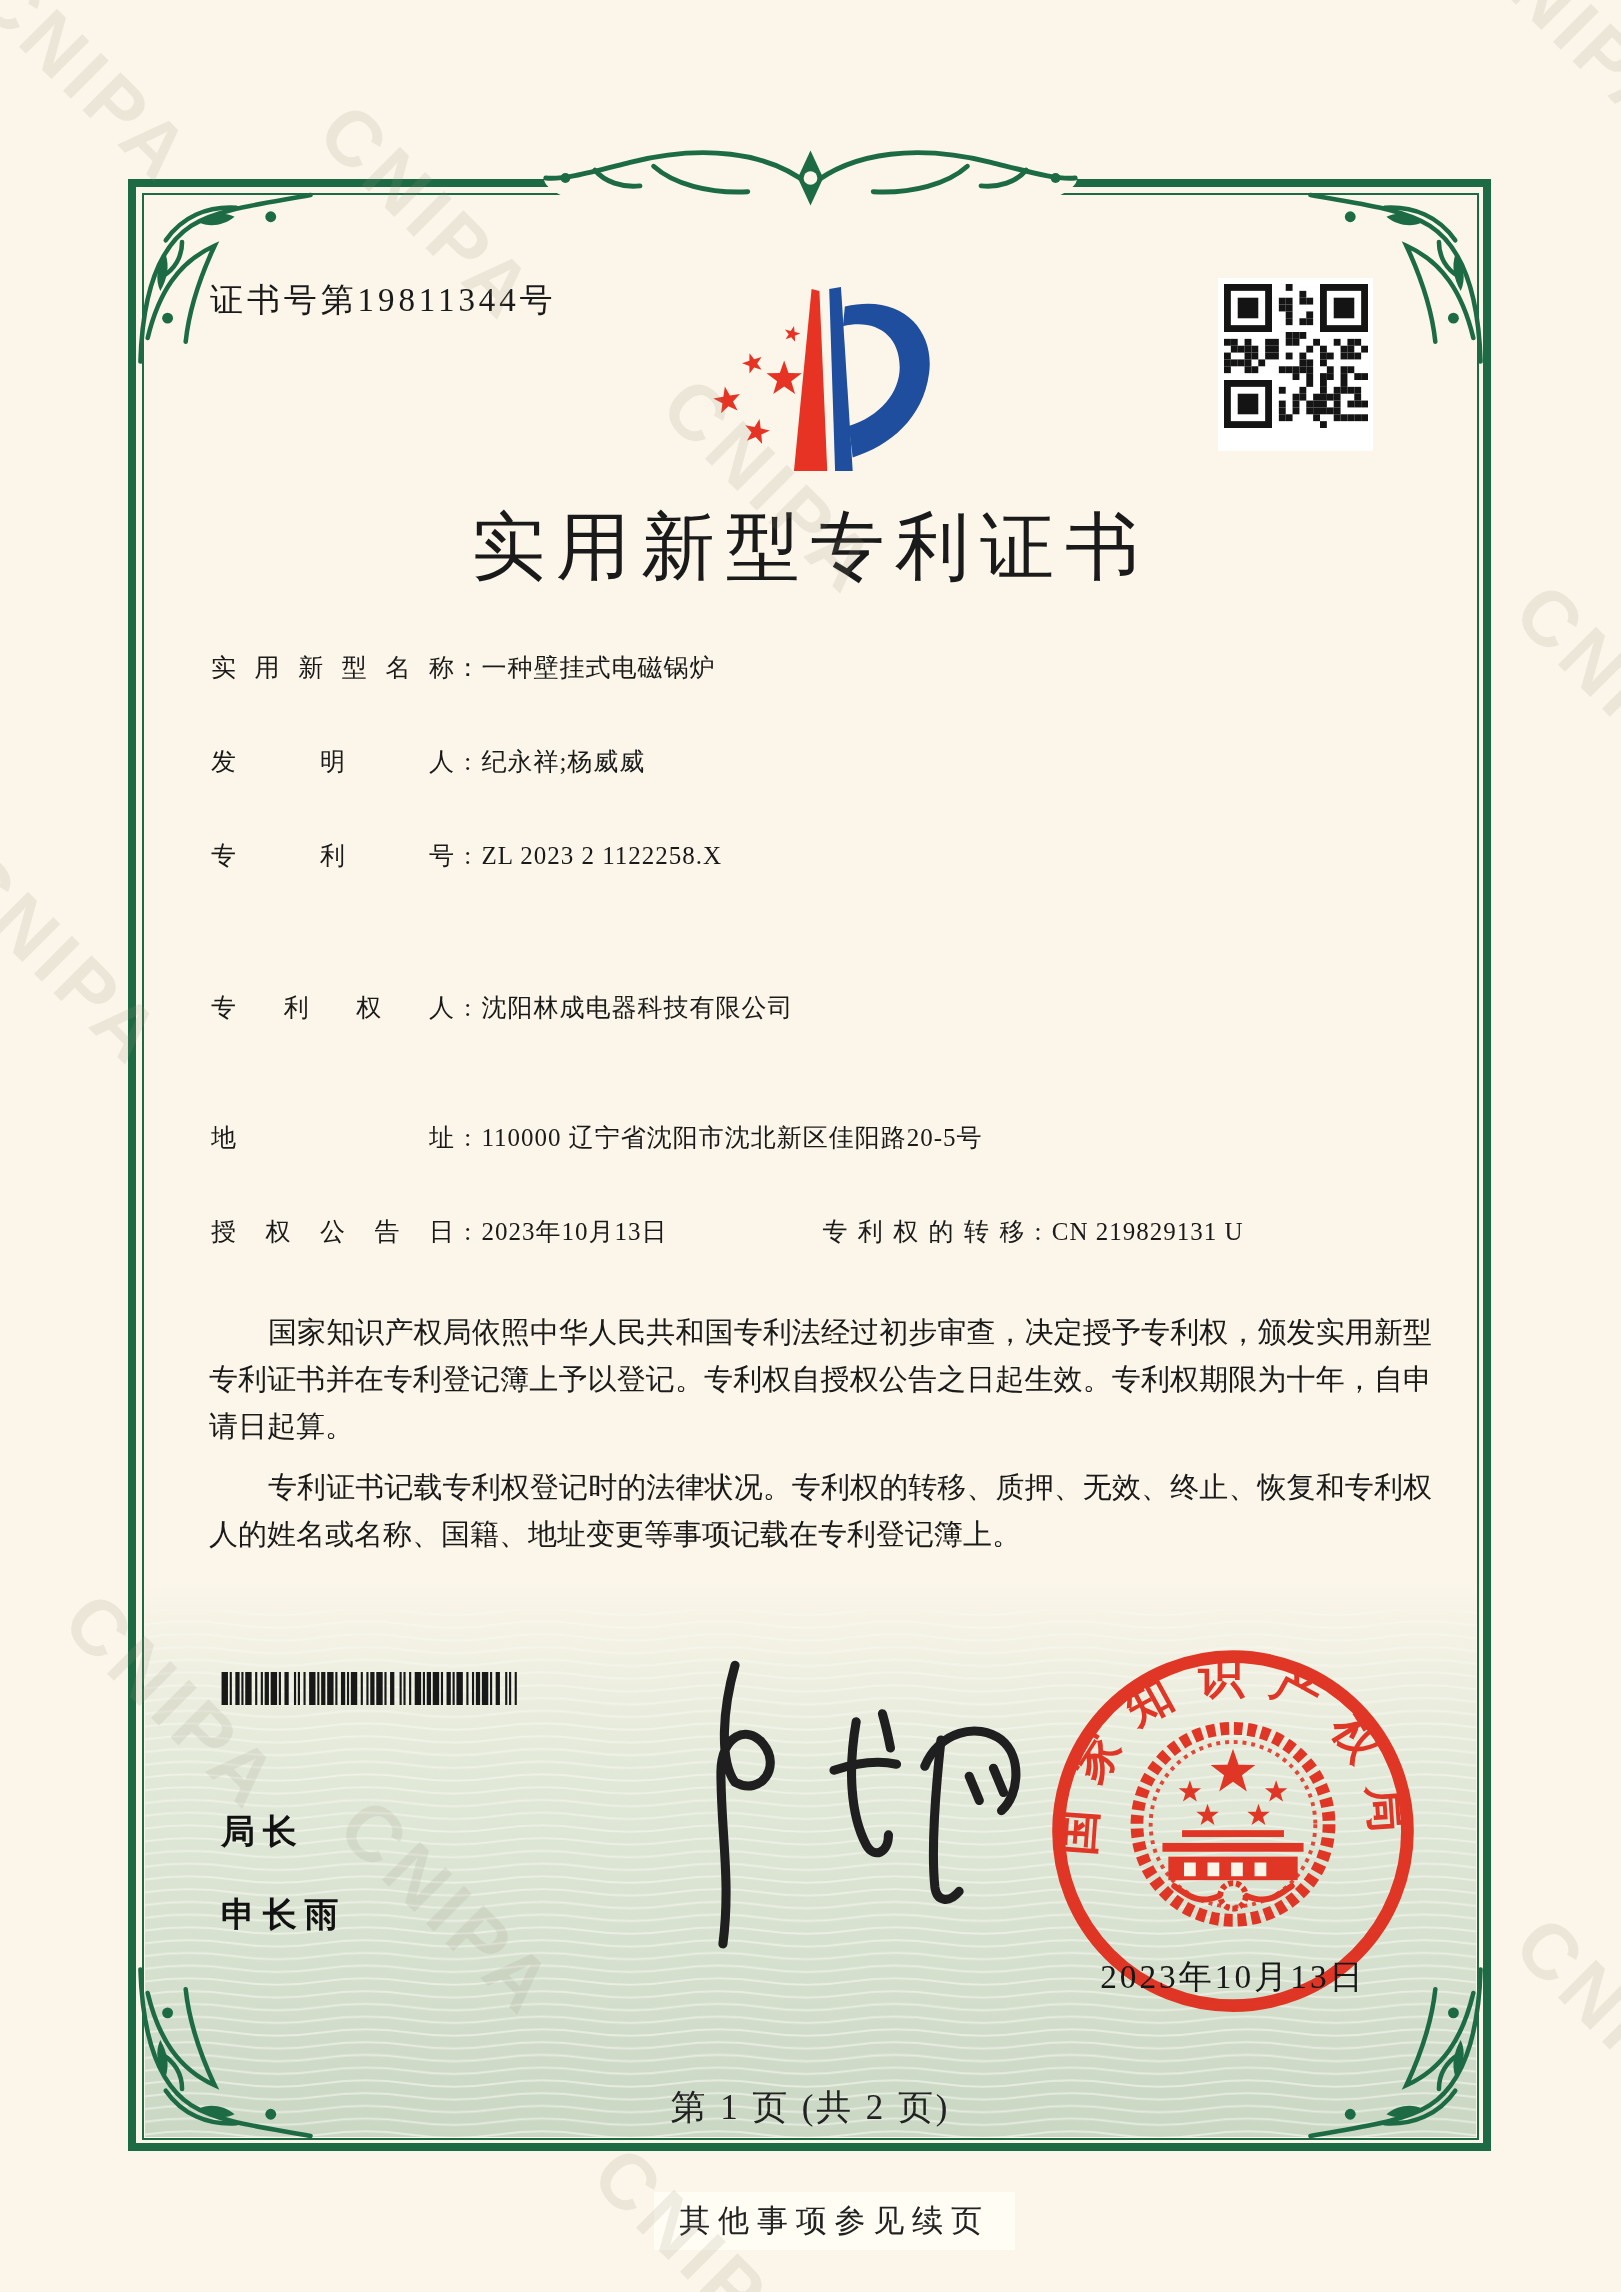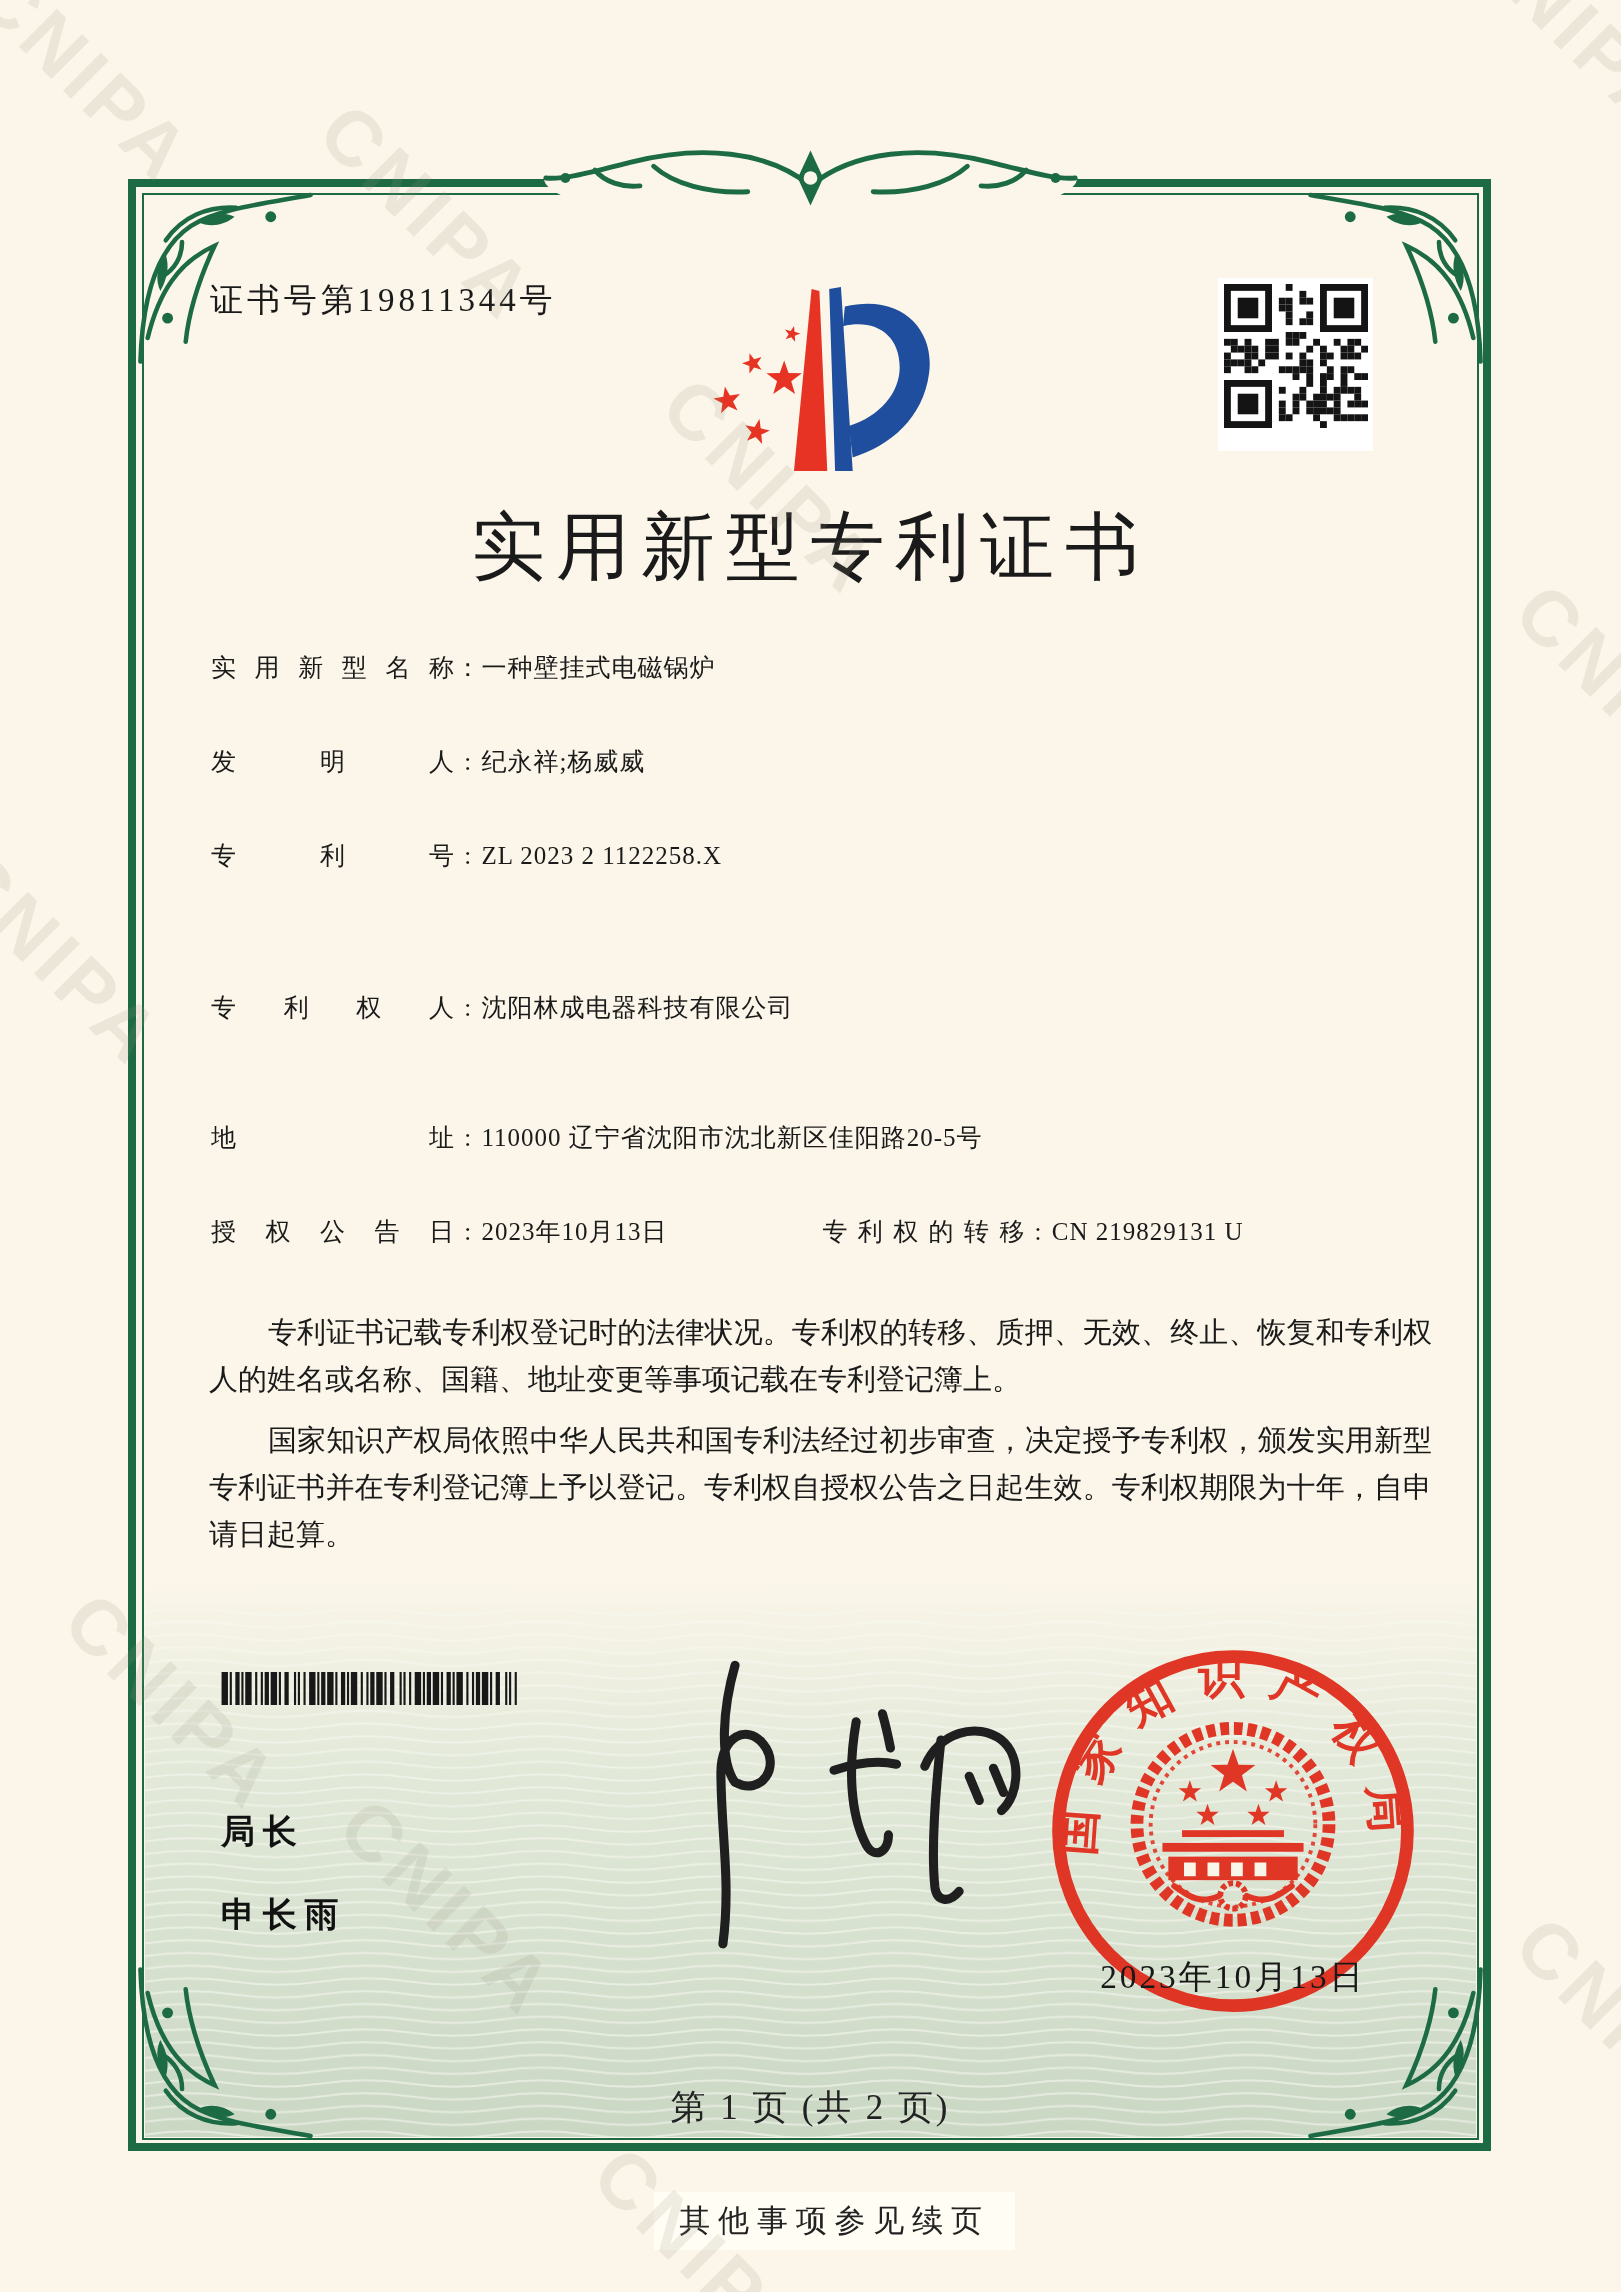--- a/index.html
+++ b/index.html
@@ -294,22 +294,22 @@
     <span class="flabel">专利权人</span><span class="fsep">:</span><span class="fvalue">沈阳林成电器科技有限公司</span>
   </div>
   <div class="frow r6">
     <span class="flabel">地址</span><span class="fsep">:</span><span class="fvalue">110000 辽宁省沈阳市沈北新区佳阳路20-5号</span>
   </div>
   <div class="frow r7">
     <span><span class="flabel">授权公告日</span><span class="fsep">:</span><span class="fvalue">2023年10月13日</span></span><span class="g2"><span class="flabel">专利权的转移</span><span class="fsep">:</span><span class="fvalue">CN 219829131 U</span></span>
   </div>
 
   <div class="paras">
+    <p>国家知识产权局依照中华人民共和国专利法经过初步审查，决定授予专利权，颁发实用新型专利证书并在专利登记簿上予以登记。专利权自授权公告之日起生效。专利权期限为十年，自申请日起算。</p>
     <p>专利证书记载专利权登记时的法律状况。专利权的转移、质押、无效、终止、恢复和专利权人的姓名或名称、国籍、地址变更等事项记载在专利登记簿上。</p>
-    <p>国家知识产权局依照中华人民共和国专利法经过初步审查，决定授予专利权，颁发实用新型专利证书并在专利登记簿上予以登记。专利权自授权公告之日起生效。专利权期限为十年，自申请日起算。</p>
   </div>
 
   <svg class="waves" viewBox="0 0 1358 568" preserveAspectRatio="none">
     <defs>
       <linearGradient id="fadeV" x1="0" y1="0" x2="0" y2="1">
         <stop offset="0" stop-color="#dce5d4" stop-opacity="0"></stop>
         <stop offset="0.35" stop-color="#dde6d5" stop-opacity="0.85"></stop>
         <stop offset="1" stop-color="#c9d7c3" stop-opacity="1"></stop>
       </linearGradient>
       <pattern id="wv" width="180" height="13" patternUnits="userSpaceOnUse">

